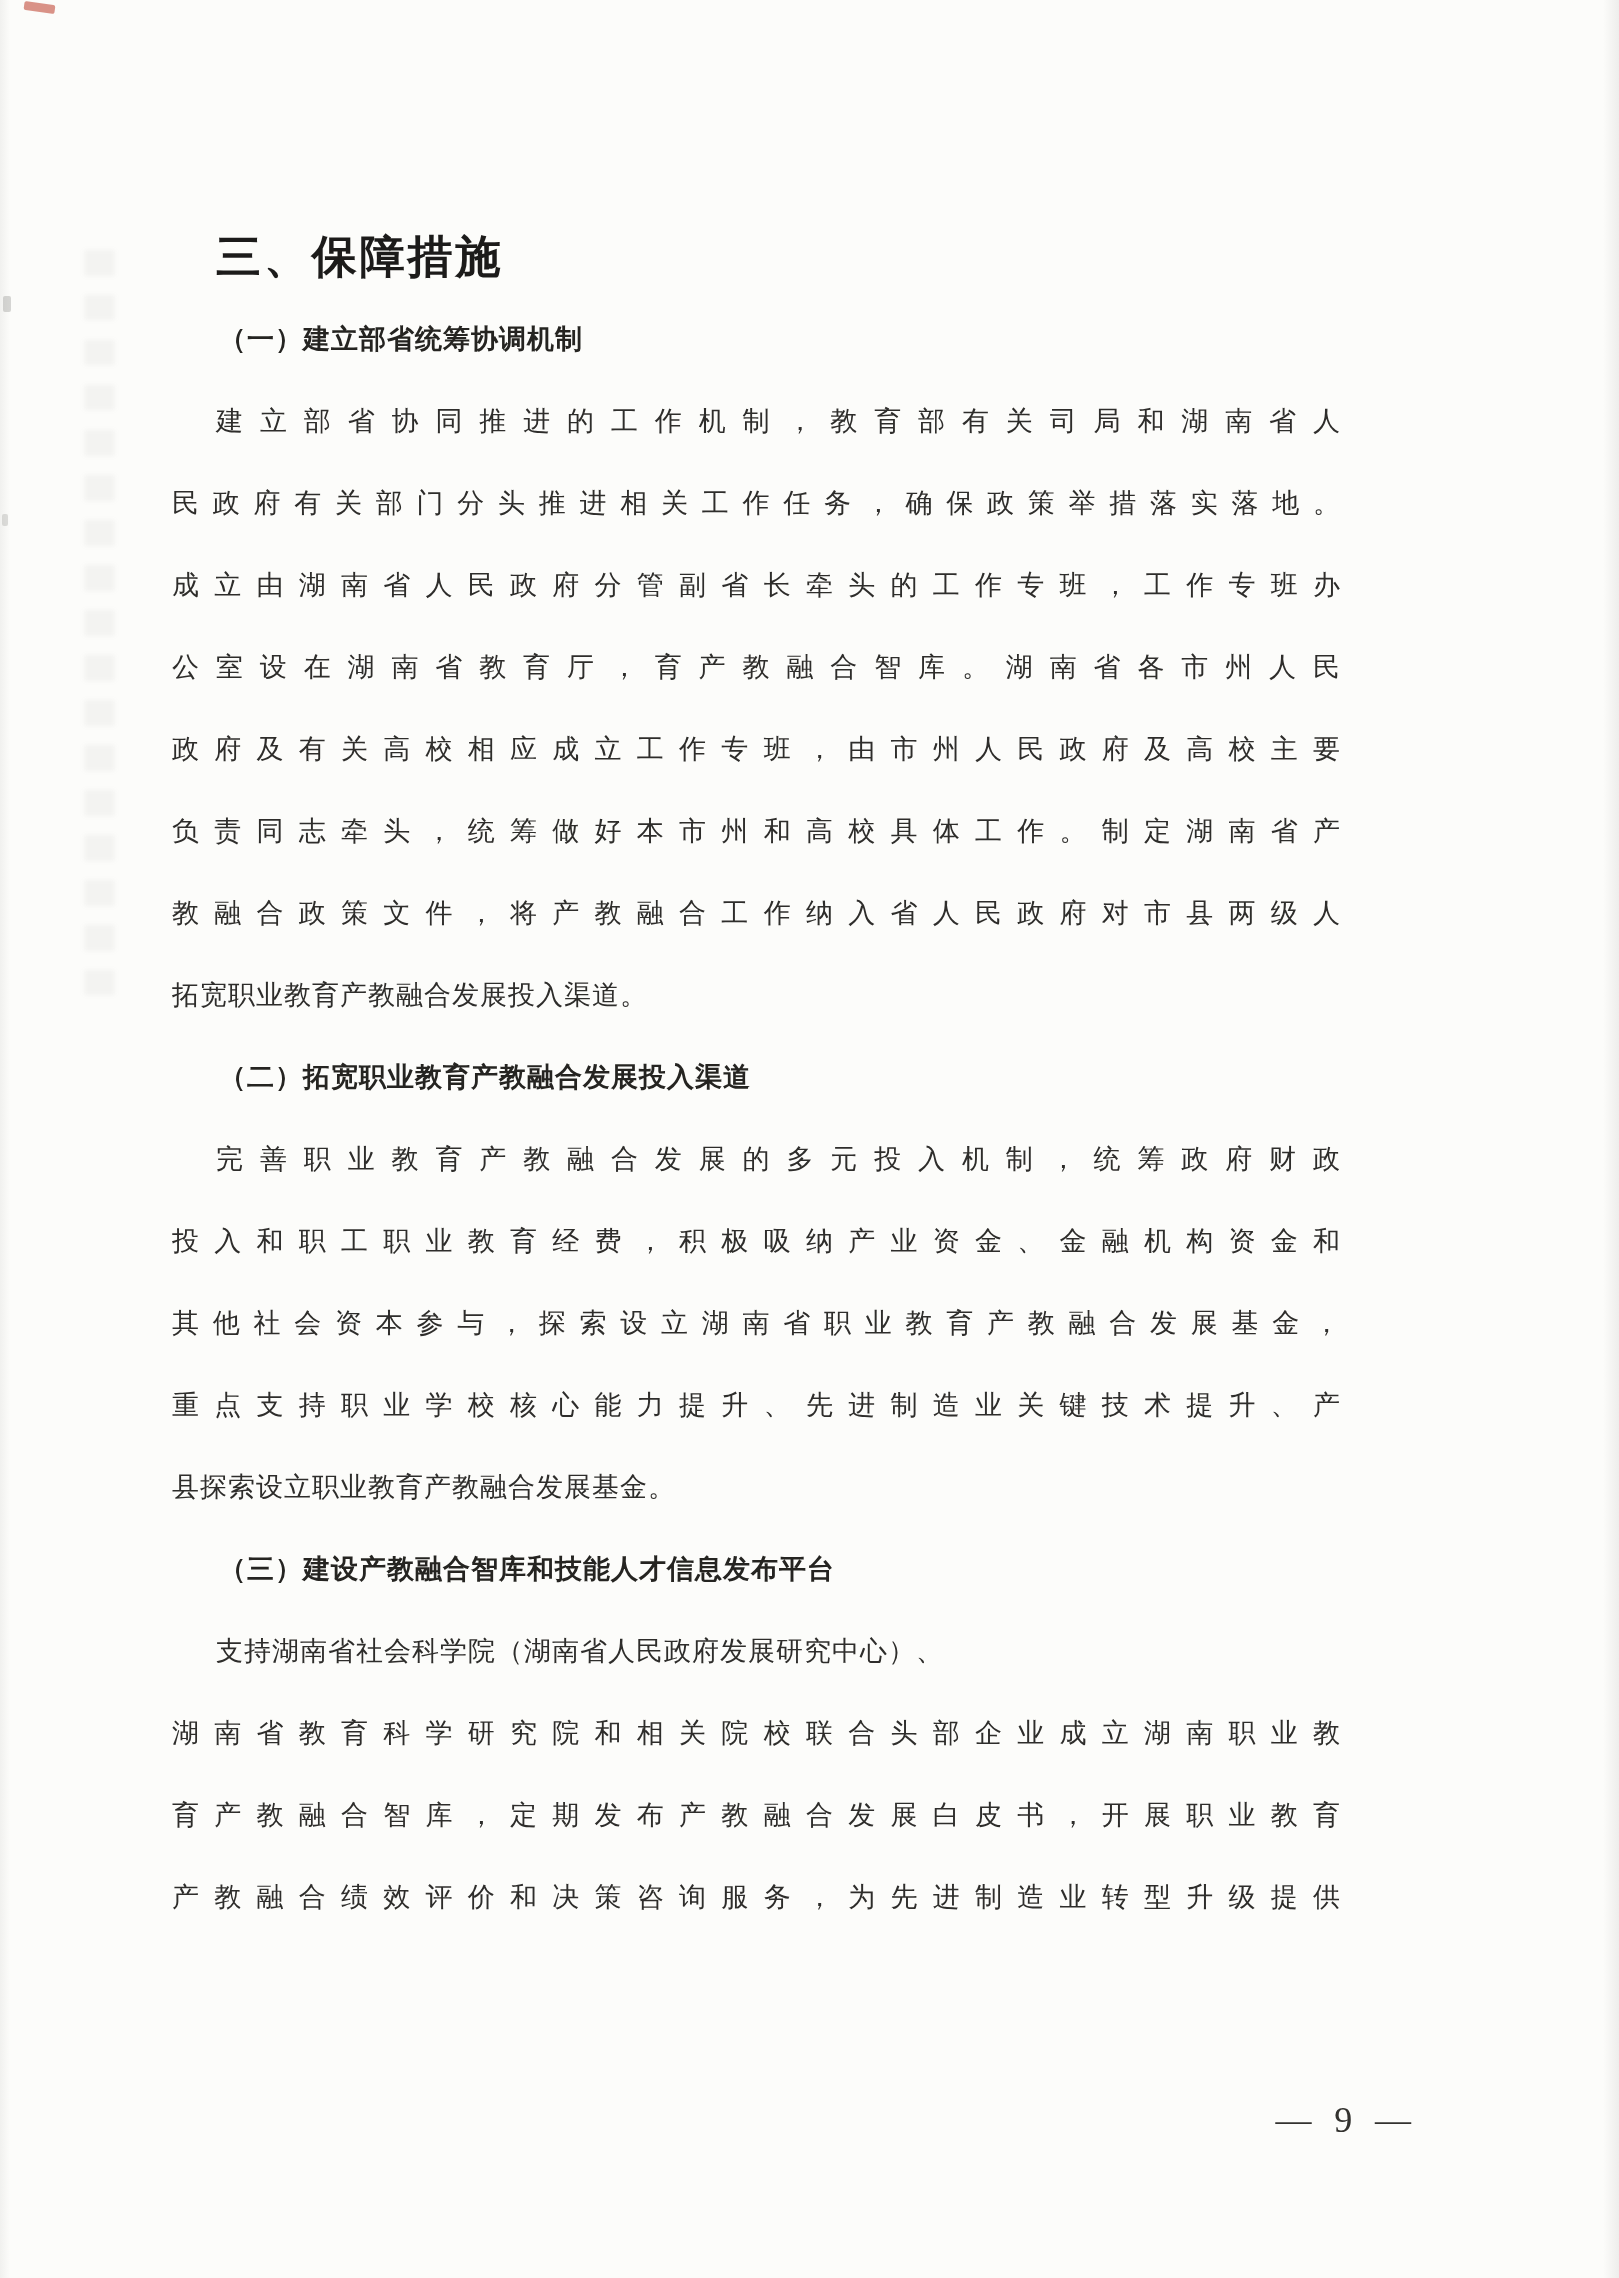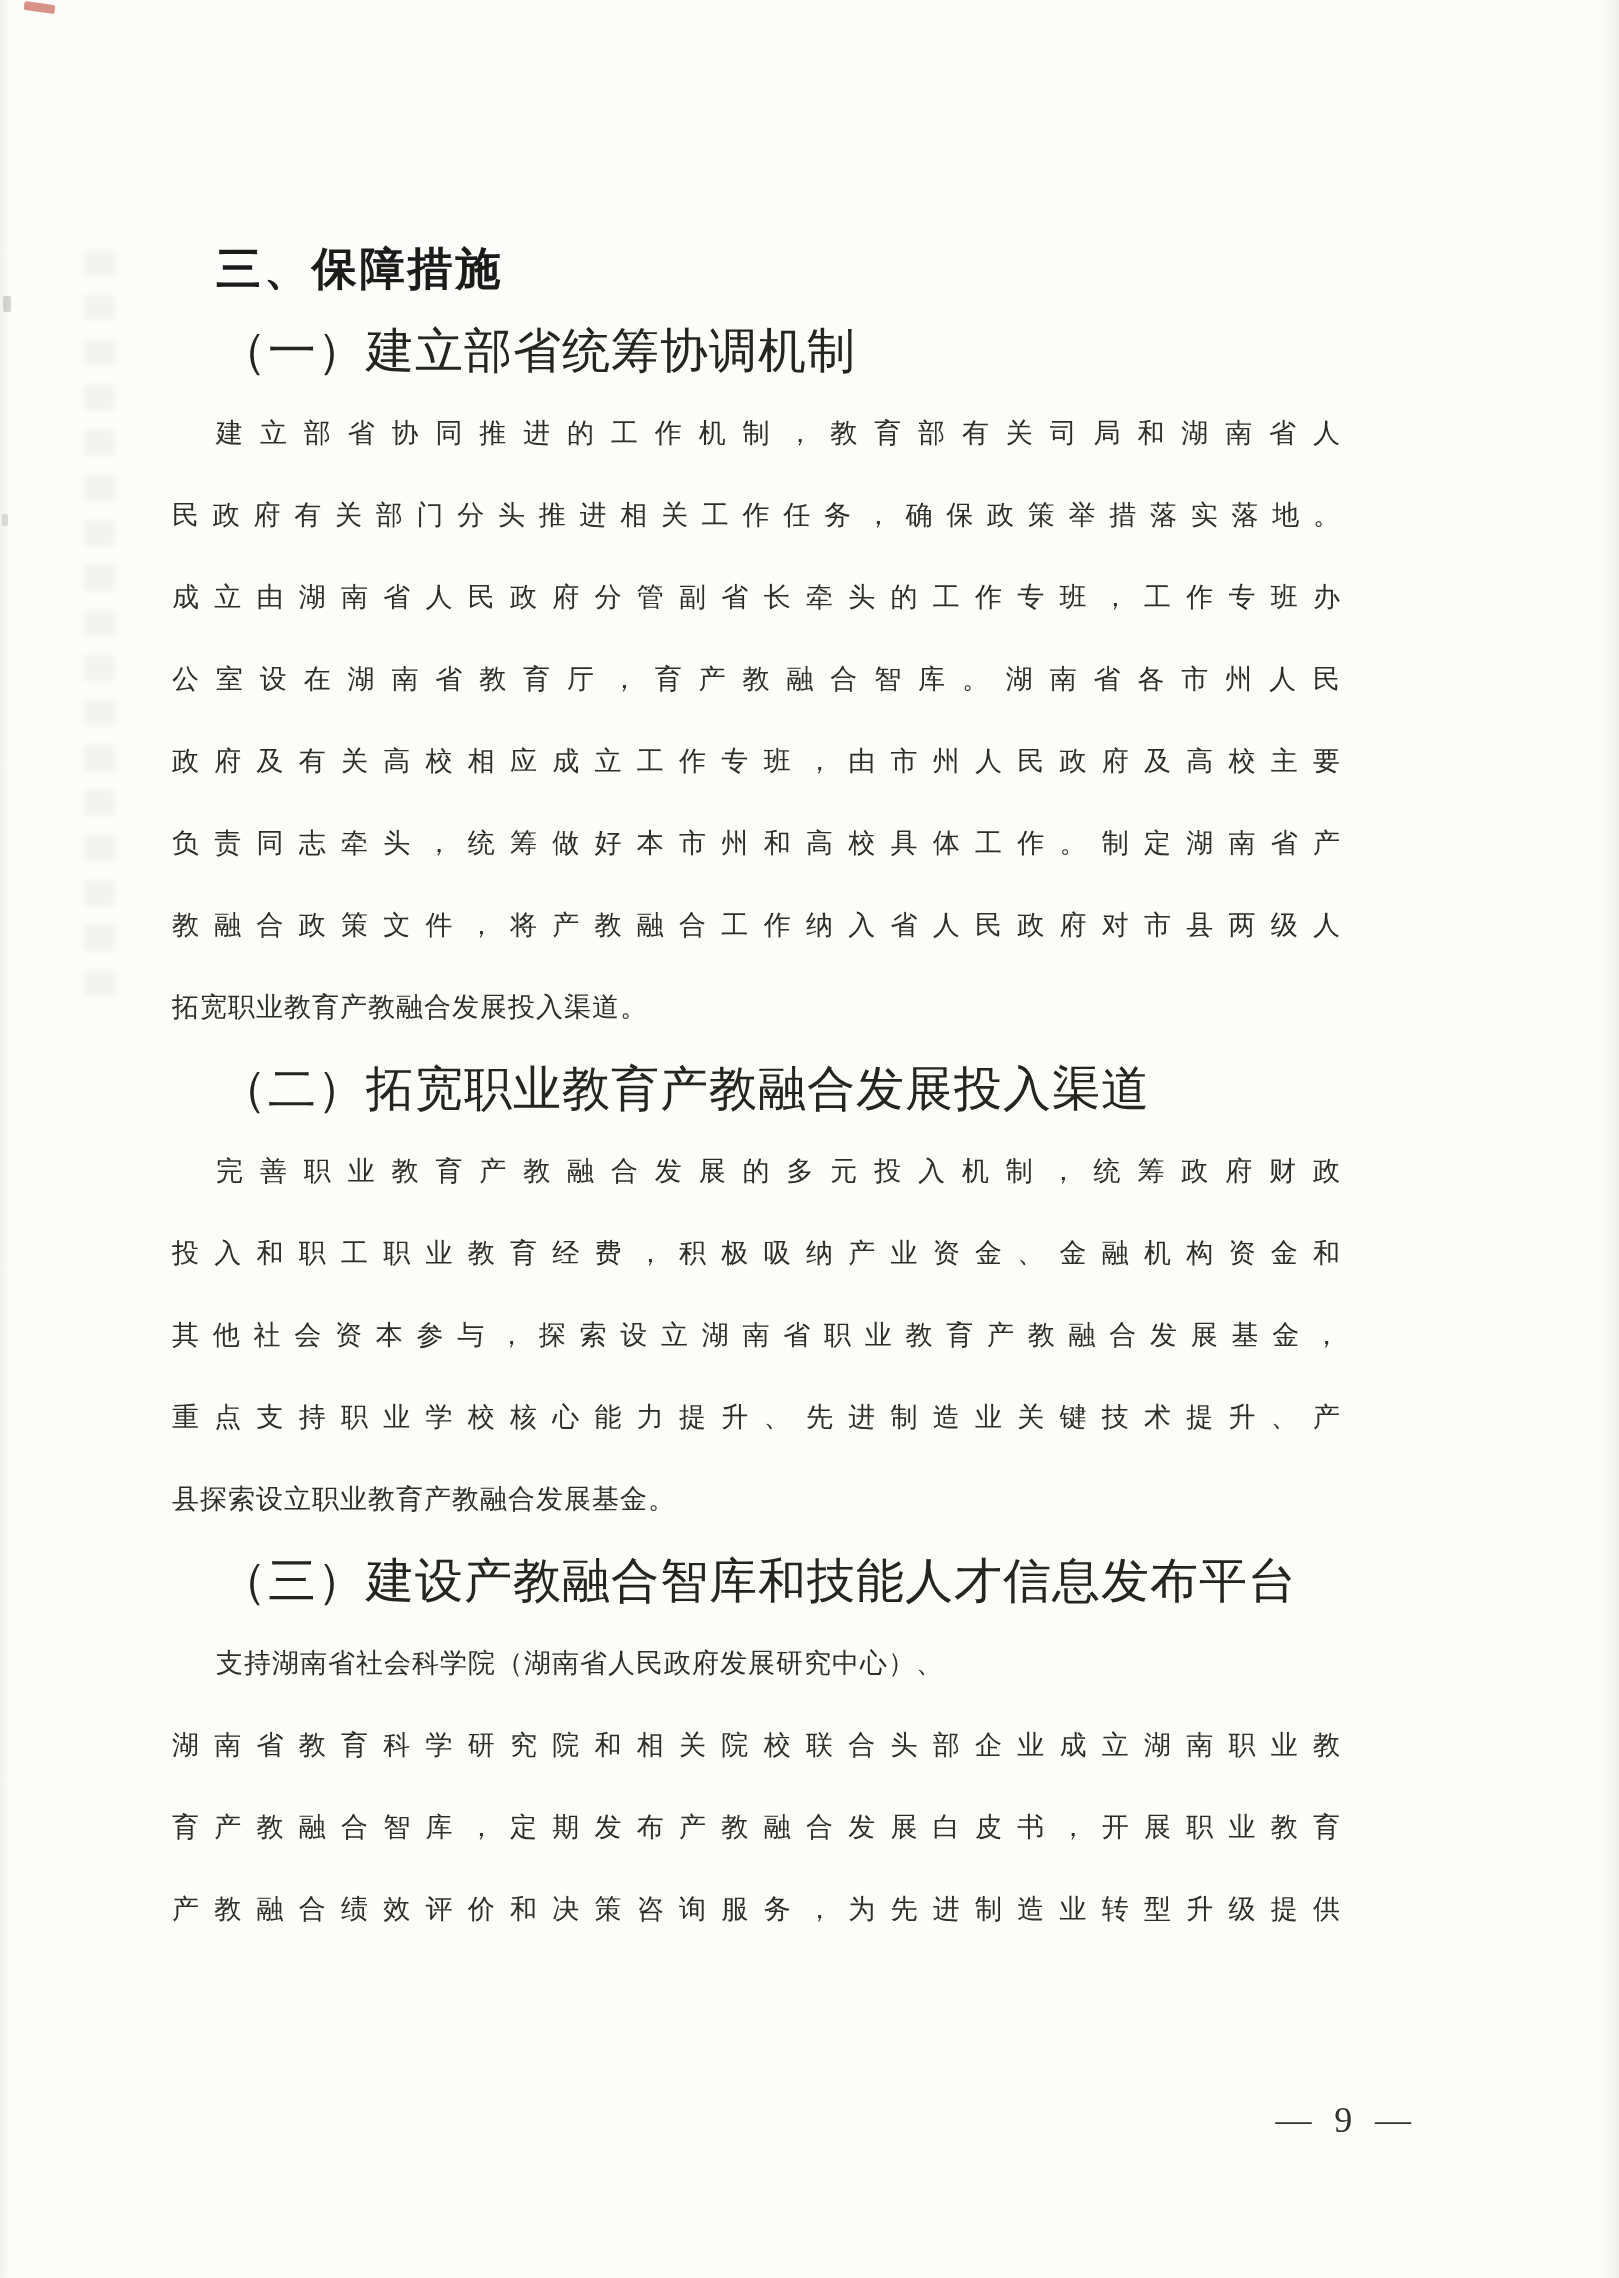--- a/index.html
+++ b/index.html
@@ -39,39 +39,39 @@
     background: #8d8d8a; opacity: 0.35; border-radius: 2px;
   }
   .speck-2 {
     position: absolute; left: 2px; top: 514px; width: 5.9px; height: 11.8px;
     background: #8d8d8a; opacity: 0.28; border-radius: 2px;
   }
 
   .content {
     position: absolute;
     left: 172px;
-    top: 228px;
+    top: 216px;
     width: 1169px;
     color: #2e2d2b;
   }
 
   .section-heading {
     font-family: "DejaVu Sans", "Liberation Sans", sans-serif;
     font-weight: 700;
     font-size: 45px;
     line-height: 82px;
     height: 82px;
     text-indent: 44px;
     letter-spacing: 2.9px;
     color: #1c1b1a;
   }
 
   .subheading {
-    font-weight: 400;
-    font-size: 48px;
+    font-weight: 700;
+    font-size: 27px;
     line-height: 82px;
     height: 82px;
     text-indent: 47px;
     letter-spacing: 1px;
     color: #252421;
   }
 
   .line {
     font-size: 27px;
     line-height: 82px;

